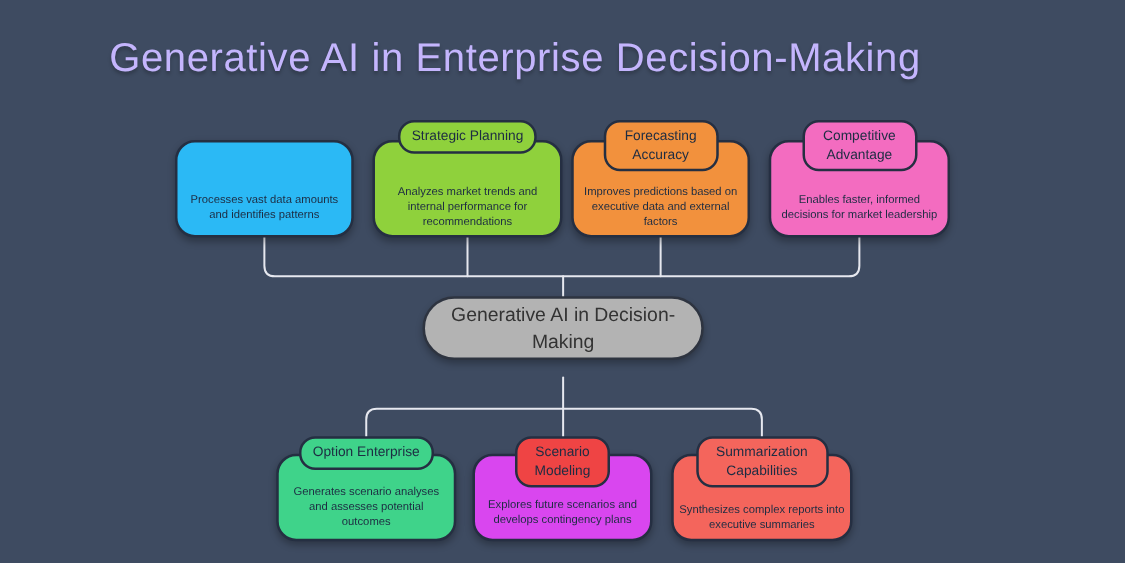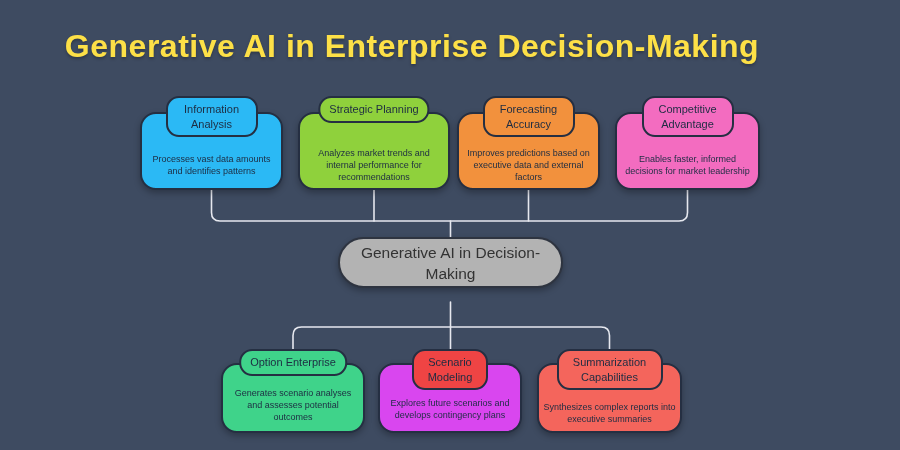--- a/index.html
+++ b/index.html
@@ -5,22 +5,22 @@
   html,body{margin:0;padding:0;}
   body{
     width:900px;height:450px;position:relative;overflow:hidden;
     background:#3e4b61;
     font-family:"Liberation Sans", sans-serif;
   }
   .stage{position:absolute;inset:0;width:900px;height:450px;}
 
   .page-title{
     position:absolute;top:26px;left:0;width:824px;
-    text-align:center;color:#fde047;
-    font-size:32px;font-weight:700;letter-spacing:.5px;line-height:40px;
+    text-align:center;color:#c4b5fd;
+    font-size:32px;font-weight:400;letter-spacing:.5px;line-height:40px;
     text-shadow:0 2px 3px rgba(0,0,0,.25);
   }
 
   svg.connectors{position:absolute;inset:0;}
   svg.connectors path{fill:none;stroke:#e6e8ef;stroke-width:1.6;stroke-linecap:round;}
 
   .card{position:absolute;}
   .card .box{
     position:absolute;left:0;right:0;bottom:0;
     border:2px solid #252f42;border-radius:16px;
@@ -81,21 +81,20 @@
     <path d="M528.5 186 L528.5 221"></path>
     <path d="M450.5 221 L450.5 242"></path>
     <path d="M450.5 302 L450.5 352"></path>
     <path d="M293 352 L293 335.5 Q293 327 301.5 327 L601 327 Q609.5 327 609.5 335.5 L609.5 352"></path>
   </svg>
 
   <div class="card row-top" id="card-ia">
     <div class="box" style="background-color: rgb(43, 185, 245);">
       <div class="body pt28">Processes vast data amounts and identifies patterns</div>
     </div>
-    <div class="tab w92" style="background-color: rgb(43, 185, 245);">Information Analysis</div>
   </div>
 
   <div class="card row-top" id="card-sp">
     <div class="box" style="background-color: rgb(143, 209, 60);">
       <div class="body pt28">Analyzes market trends and internal performance for recommendations</div>
     </div>
     <div class="tab nowrap" style="background-color: rgb(143, 209, 60);">Strategic Planning</div>
   </div>
 
   <div class="card row-top" id="card-fa">

